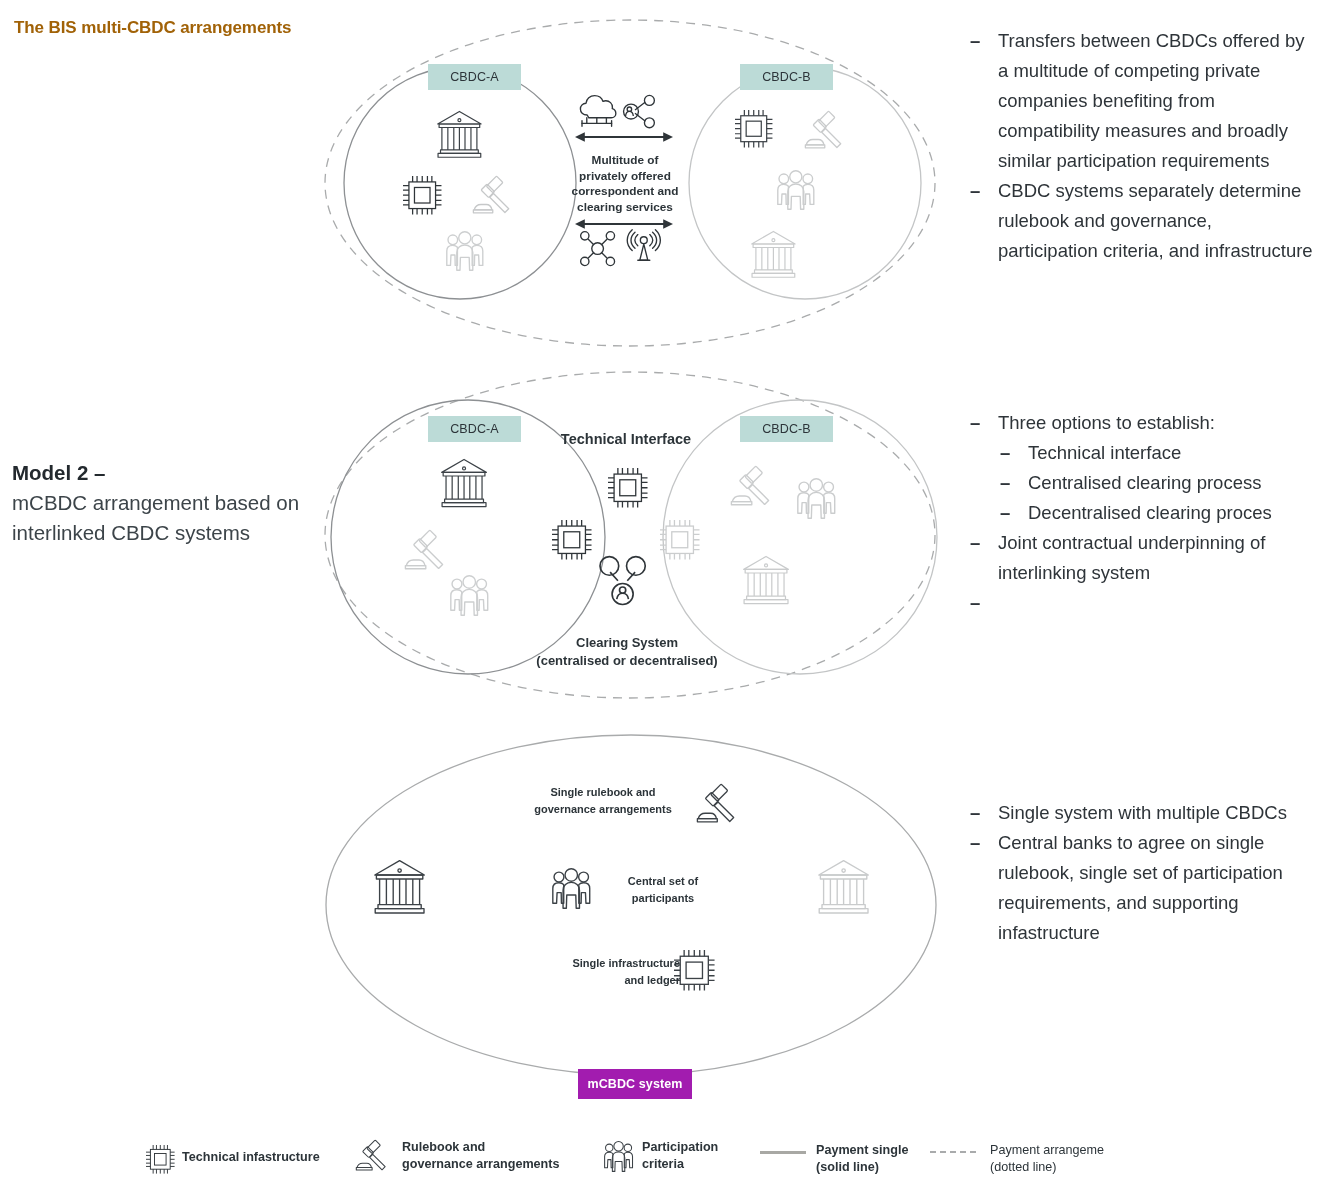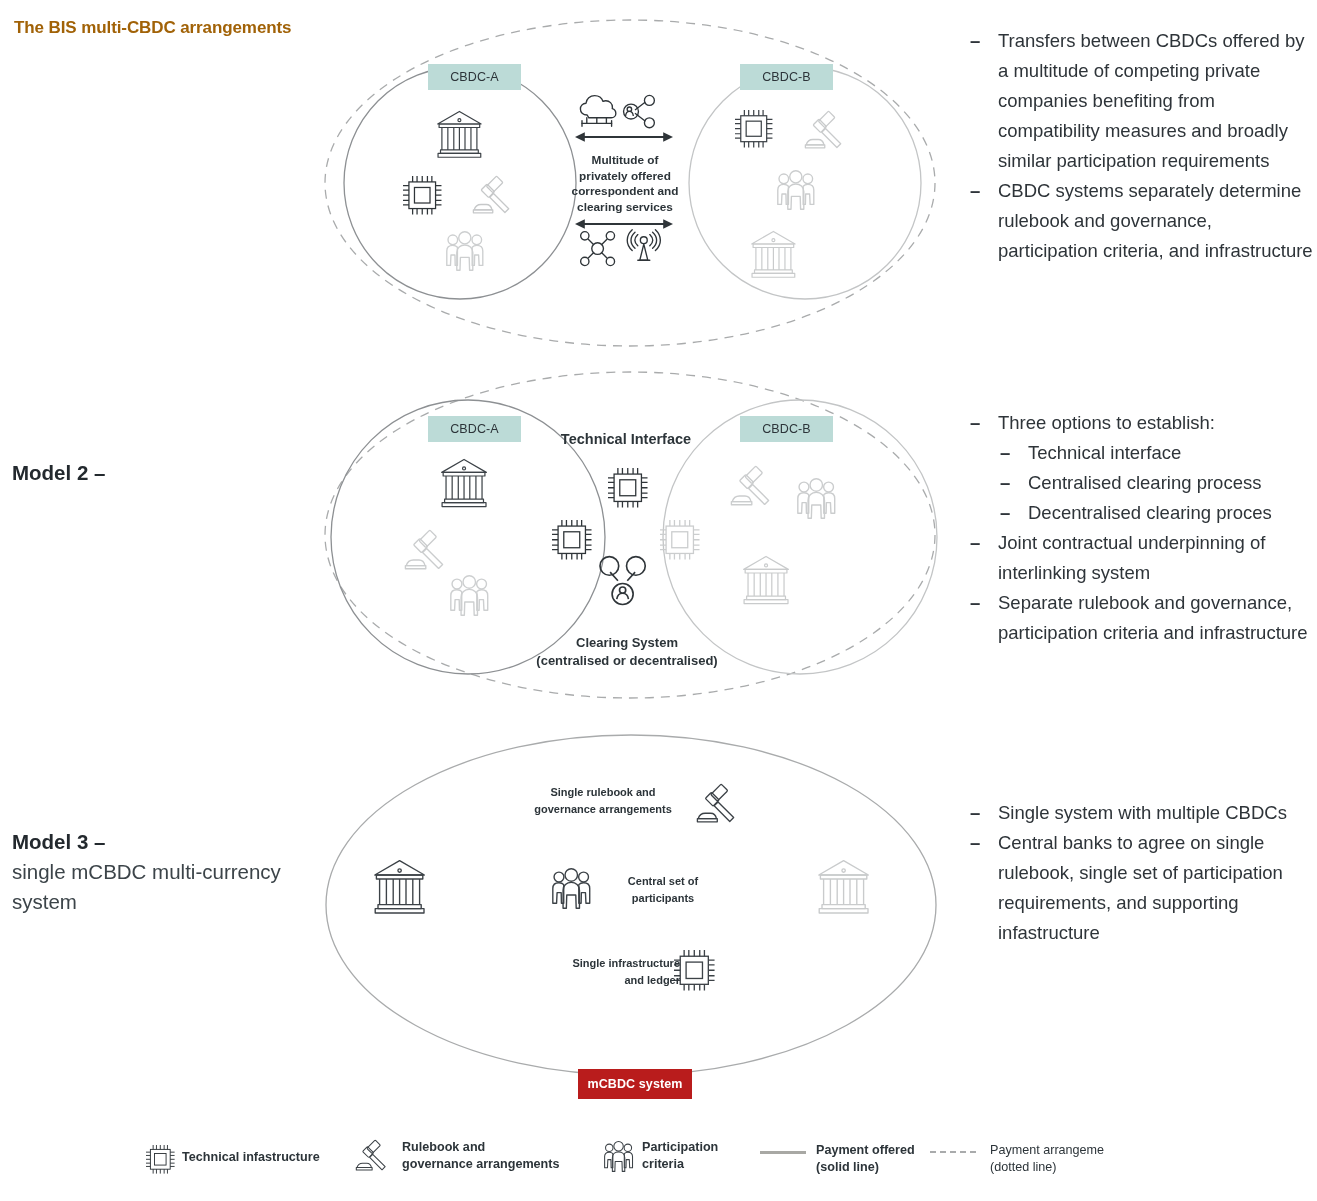--- a/index.html
+++ b/index.html
@@ -401,31 +401,28 @@
         <use href="#sym-gavel" transform="translate(356,1140) scale(0.62)"></use>
       </g>
       <g stroke="#3c4247">
         <use href="#sym-people" transform="translate(604,1141) scale(0.62)"></use>
       </g>
     </g>
   </svg>
 
   <div class="model-label" id="model-label-2">
     <span class="mname">Model 2 –</span>
-  </div>
-  <div class="model-label" id="model-label-3">
-    <span class="mname">Model 3 –</span>
-    <span class="mdesc">single mCBDC multi-currency system</span>
+    <span class="mdesc">mCBDC arrangement based on interlinked CBDC systems</span>
   </div>
 
   <div class="cbdc-badge" id="badge-m1-a" style="background: rgb(188, 219, 215);">CBDC-A</div>
   <div class="cbdc-badge" id="badge-m1-b" style="background: rgb(188, 219, 215);">CBDC-B</div>
   <div class="cbdc-badge" id="badge-m2-a" style="background: rgb(188, 219, 215);">CBDC-A</div>
   <div class="cbdc-badge" id="badge-m2-b" style="background: rgb(188, 219, 215);">CBDC-B</div>
-  <div id="mcbdc-badge" style="background: #b91c1c;">mCBDC system</div>
+  <div id="mcbdc-badge" style="background: #a21caf;">mCBDC system</div>
 
   <div class="ctr-caption" id="caption-multitude">Multitude of privately offered correspondent and clearing services</div>
   <div class="ctr-caption" id="caption-tech-iface">Technical Interface</div>
   <div class="ctr-caption" id="caption-clearing">
     <span>Clearing System</span><br>
     <span>(centralised or decentralised)</span>
   </div>
 
   <div class="m3-caption" id="caption-rulebook">
     <span>Single rulebook and</span><br>
@@ -467,21 +464,20 @@
     <div class="bullet sub">
       <span class="dash">–</span>
       <span>Decentralised clearing proces</span>
     </div>
     <div class="bullet">
       <span class="dash">–</span>
       <span>Joint contractual underpinning of interlinking system</span>
     </div>
     <div class="bullet">
       <span class="dash">–</span>
-      <span>Separate rulebook and governance, participation criteria and infrastructure</span>
     </div>
   </div>
 
   <div class="bullets" id="bullets-3">
     <div class="bullet">
       <span class="dash">–</span>
       <span>Single system with multiple CBDCs</span>
     </div>
     <div class="bullet">
       <span class="dash">–</span>
@@ -501,21 +497,21 @@
     </div>
     <div class="legend-item" id="legend-part">
       <span class="lg-text">
         <span>Participation</span><br>
         <span>criteria</span>
       </span>
     </div>
     <div class="legend-item" id="legend-solid">
       <span class="lg-line solid" style="border-top-color: rgb(168, 168, 164);"></span>
       <span class="lg-text">
-        <span>Payment offered</span><br>
+        <span>Payment single</span><br>
         <span>(solid line)</span>
       </span>
     </div>
     <div class="legend-item" id="legend-dotted">
       <span class="lg-line dotted" style="border-top-color: rgb(169, 171, 172);"></span>
       <span class="lg-text">
         <span>Payment arrangeme</span><br>
         <span>(dotted line)</span>
       </span>
     </div>

